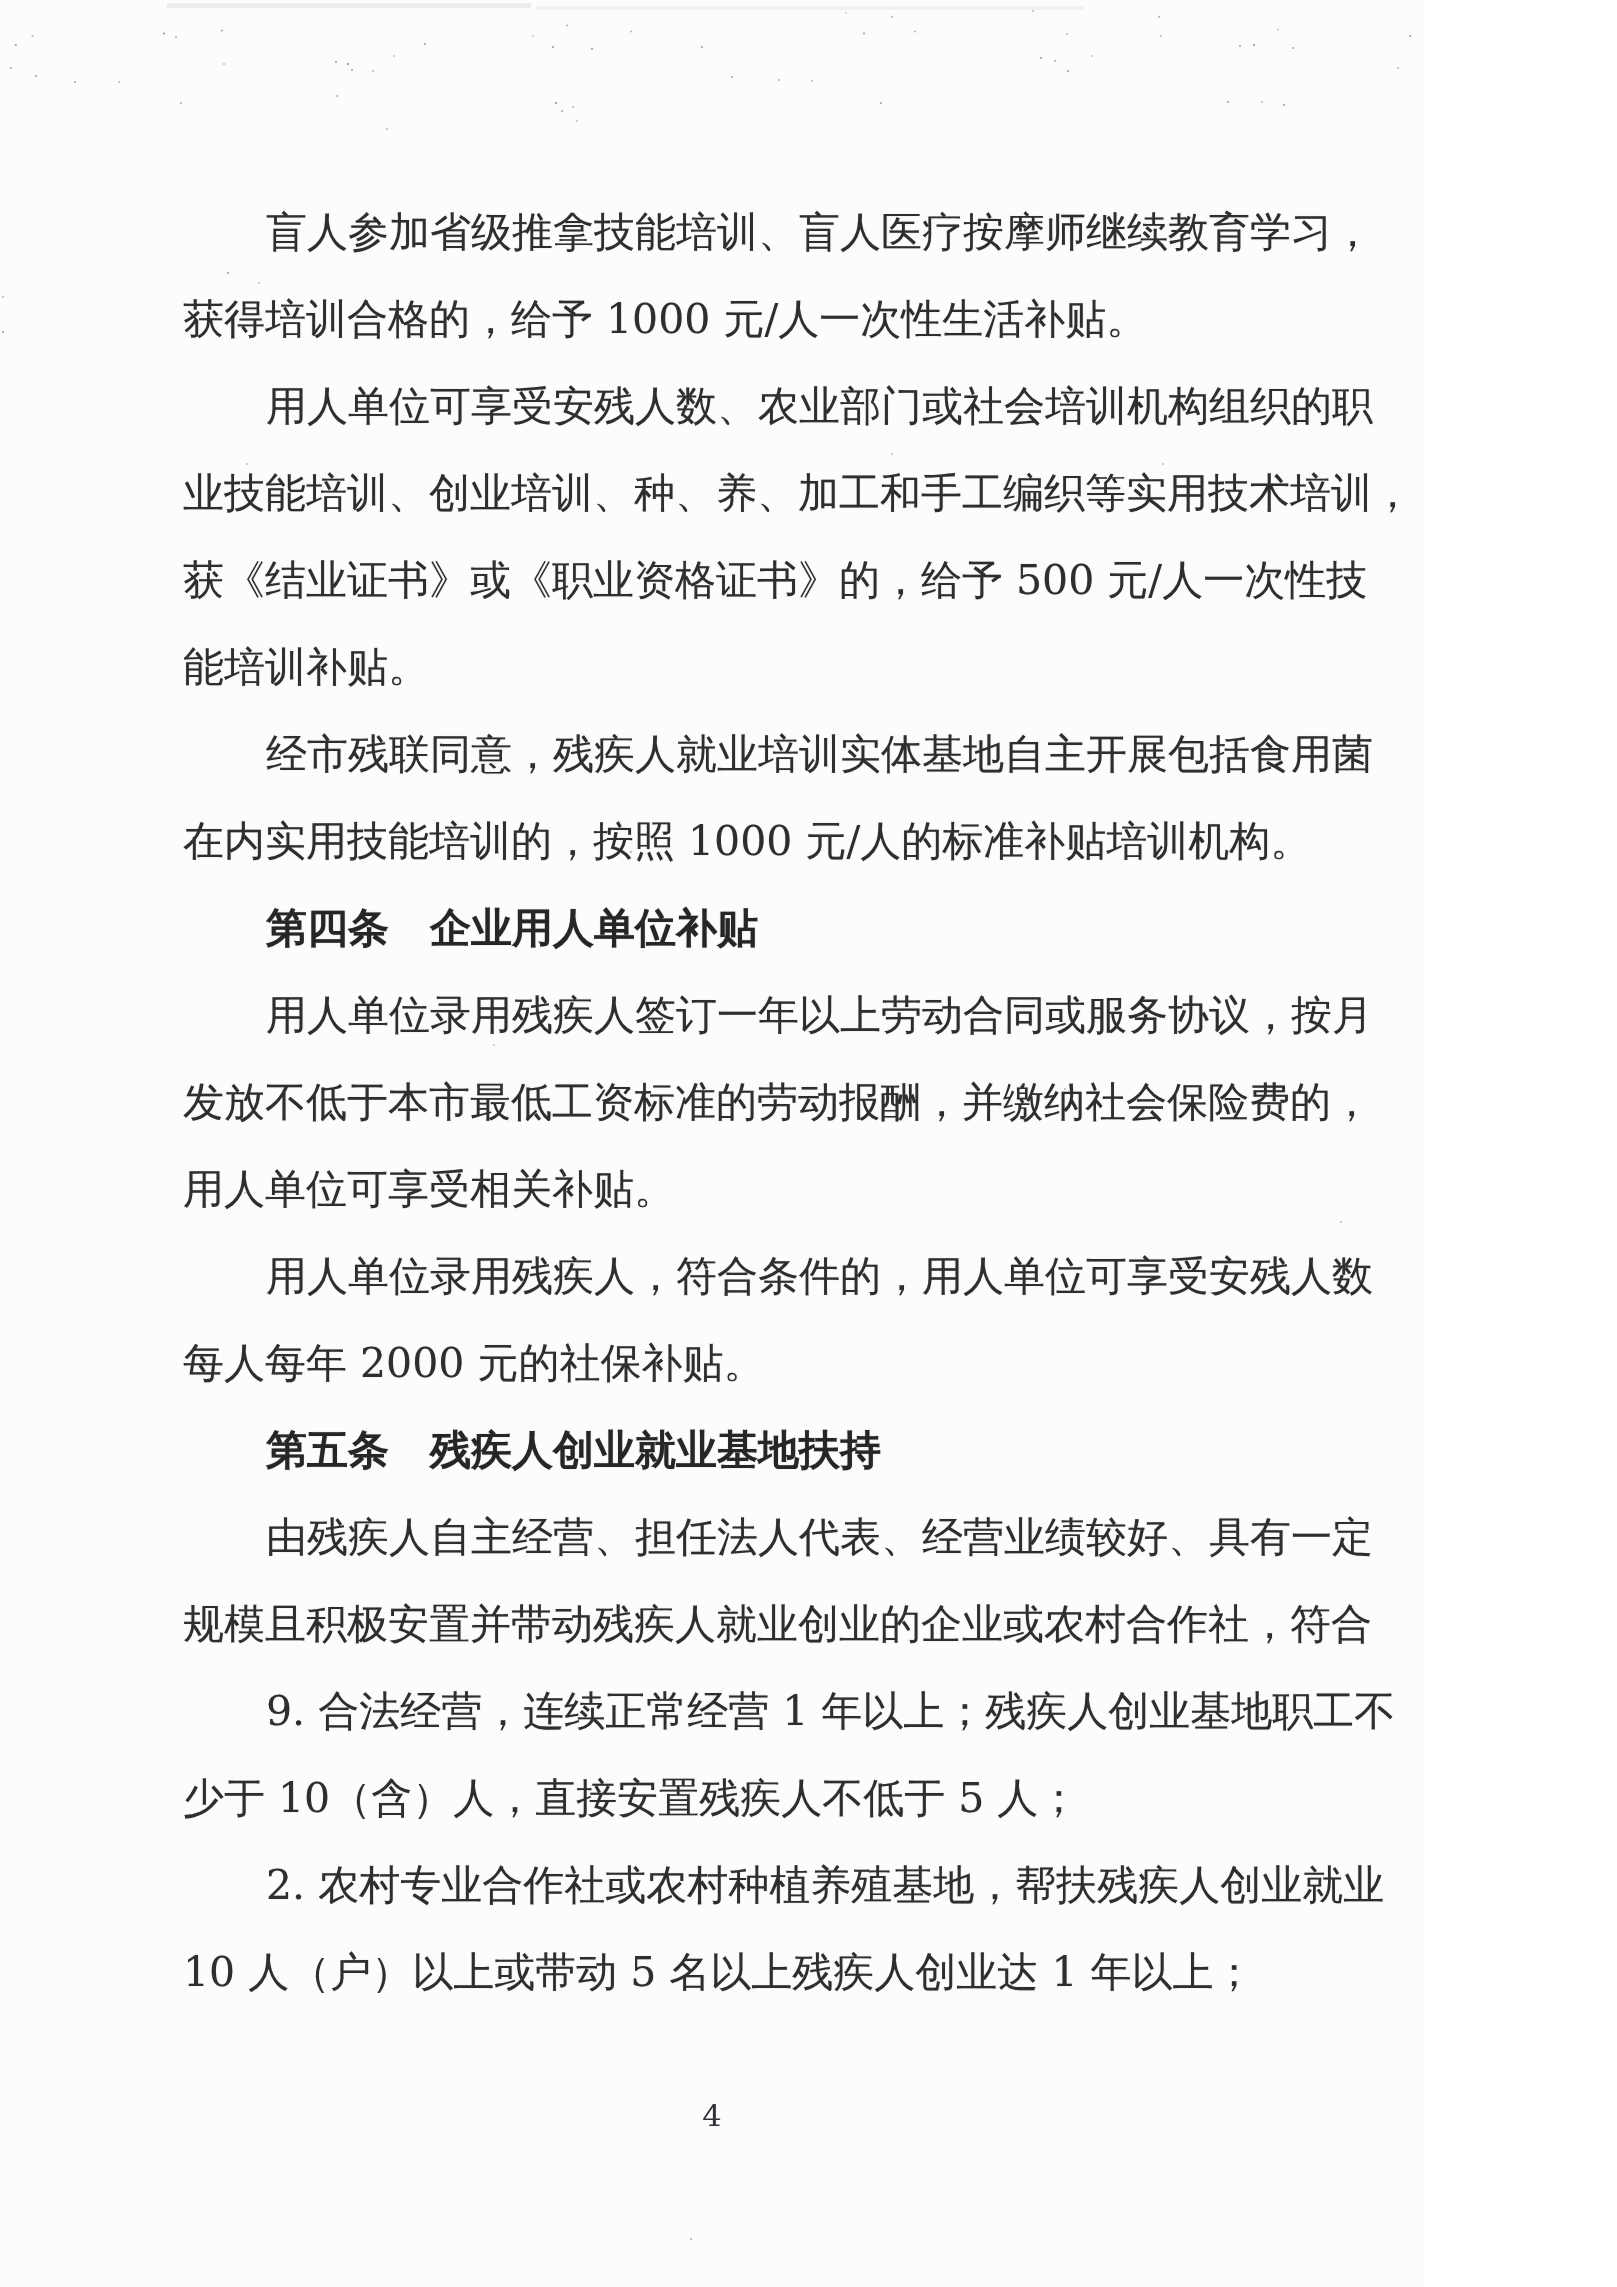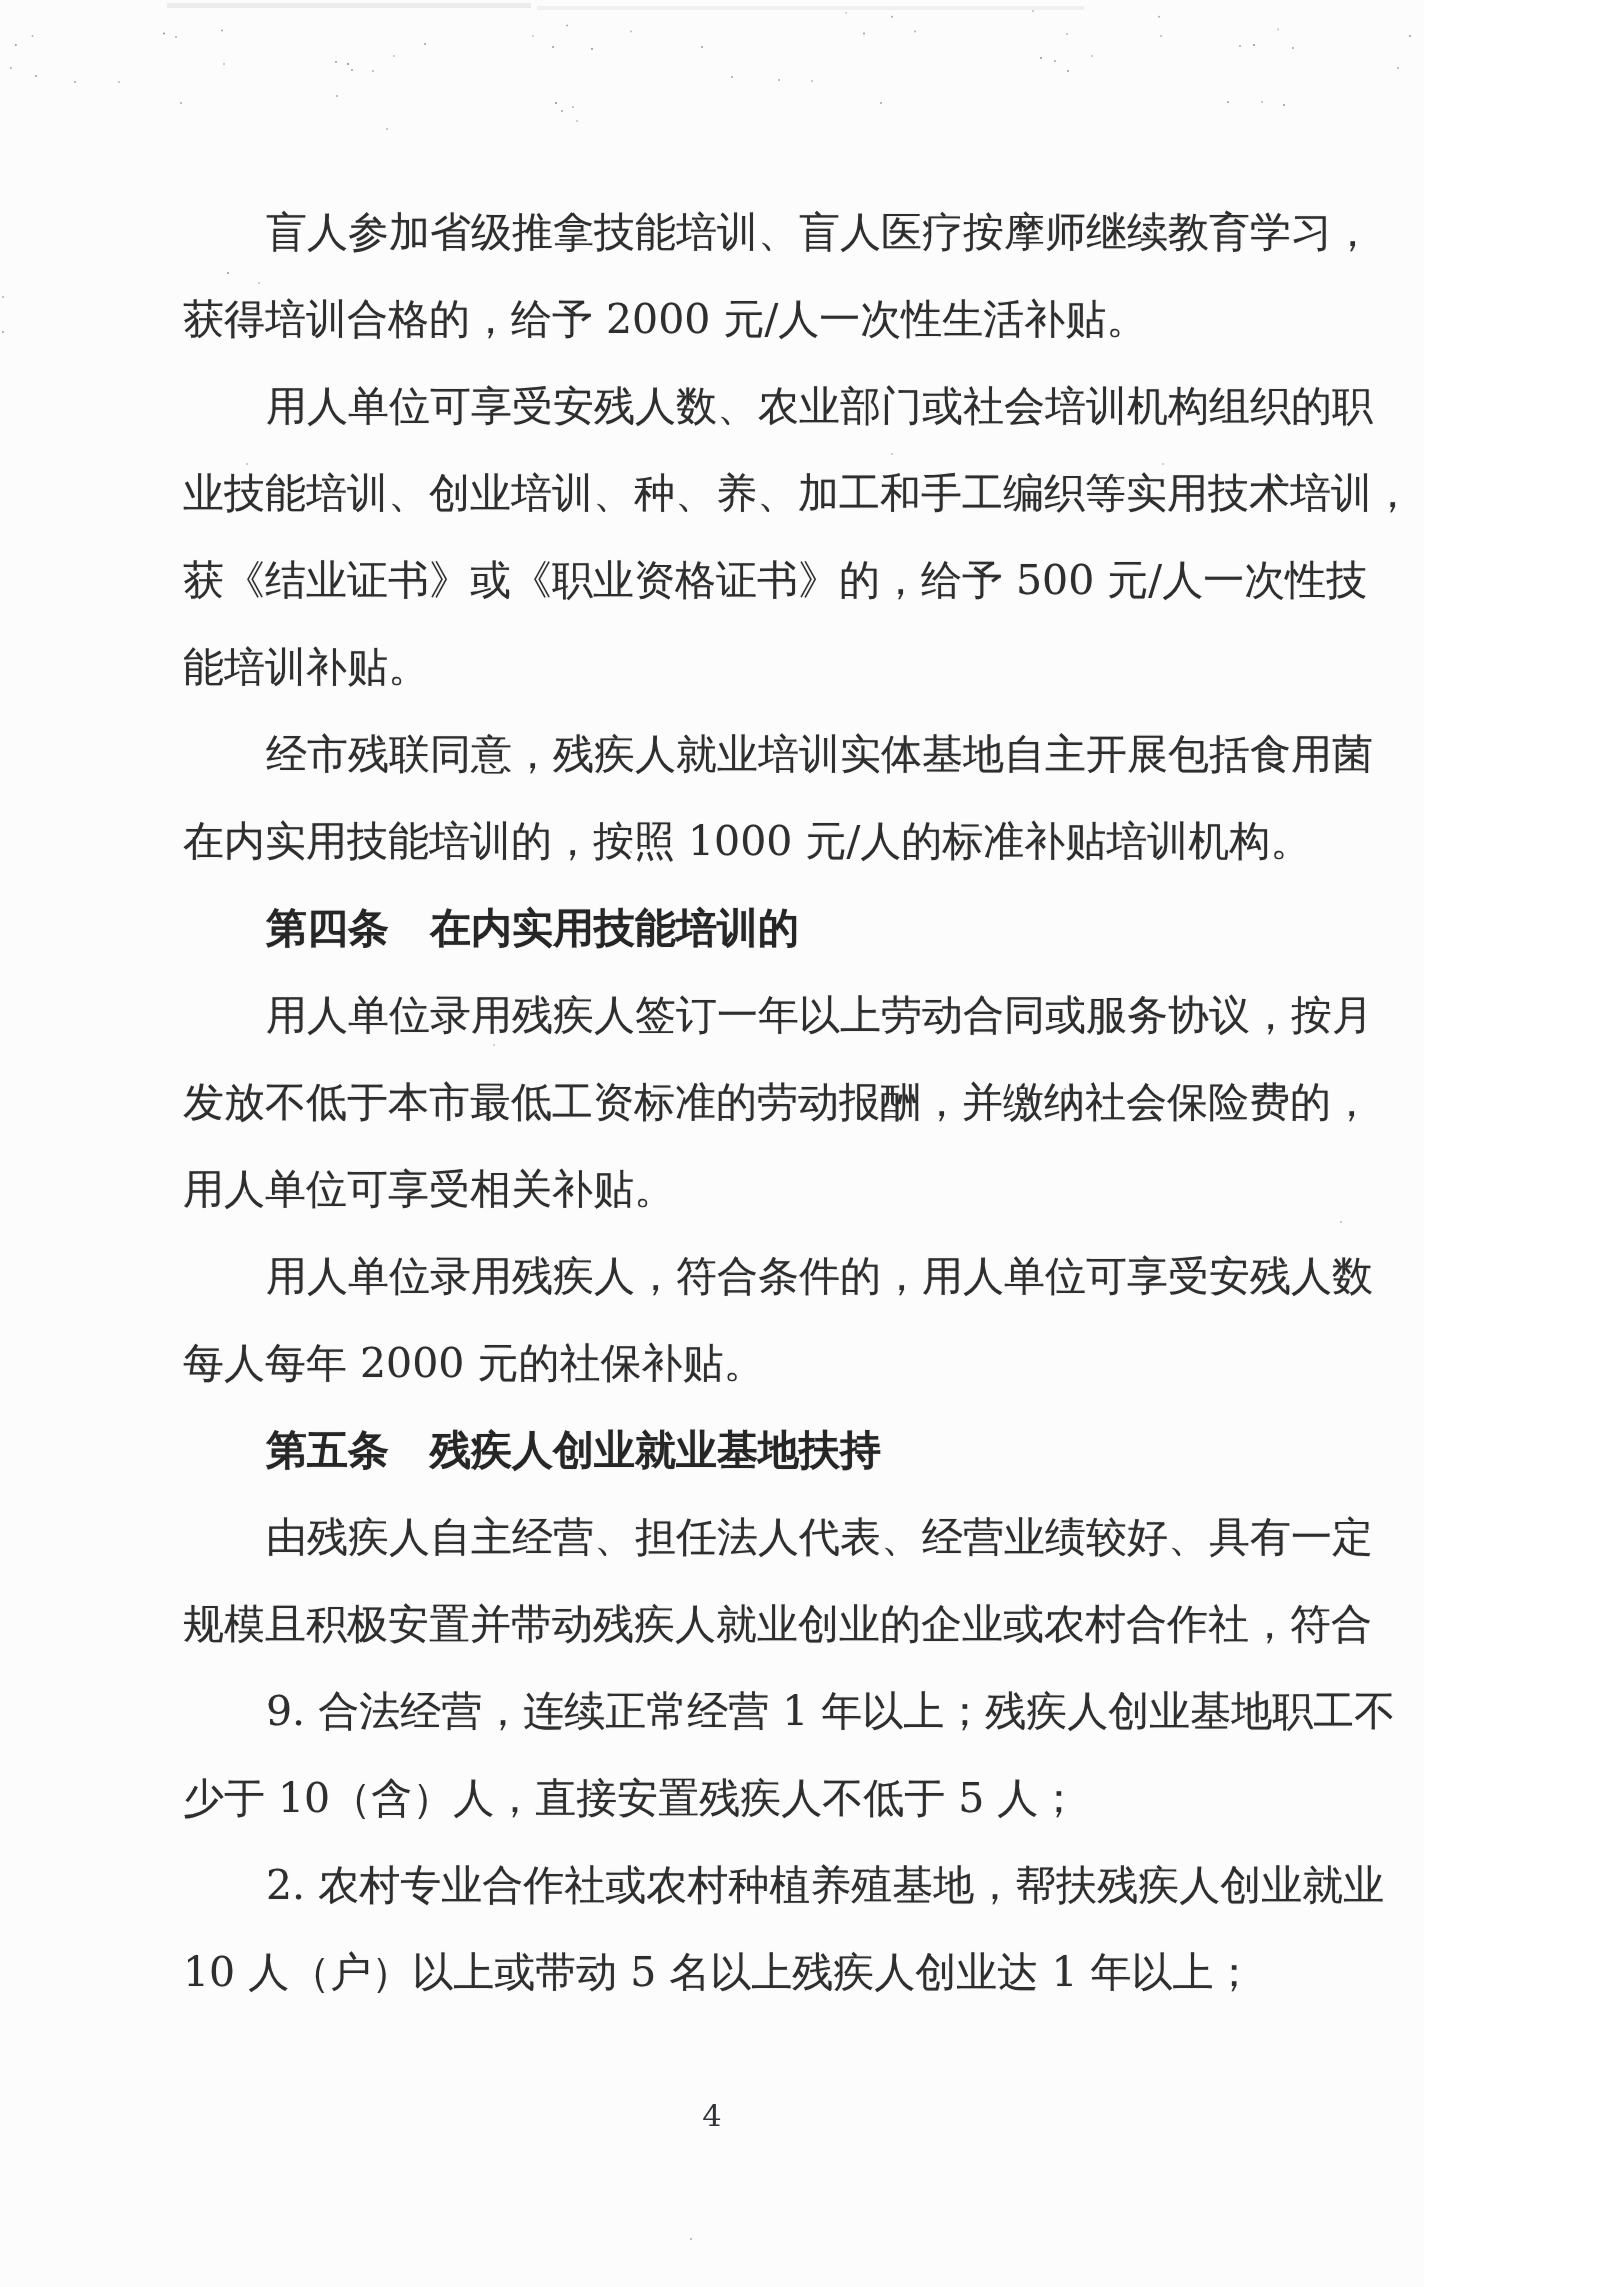--- a/index.html
+++ b/index.html
@@ -98,28 +98,28 @@
 <body>
 
 <div class="page">
 
   <div class="scan-band-a"></div>
   <div class="scan-band-b"></div>
   <div class="specks"></div>
 
   <main class="text-block">
     <p class="line indent">盲人参加省级推拿技能培训、盲人医疗按摩师继续教育学习，</p>
-    <p class="line">获得培训合格的，给予 2000 元/人一次性生活补贴。</p>
+    <p class="line">获得培训合格的，给予 1000 元/人一次性生活补贴。</p>
     <p class="line indent">用人单位可享受安残人数、农业部门或社会培训机构组织的职</p>
     <p class="line">业技能培训、创业培训、种、养、加工和手工编织等实用技术培训，</p>
     <p class="line">获《结业证书》或《职业资格证书》的，给予 500 元/人一次性技</p>
     <p class="line">能培训补贴。</p>
     <p class="line indent">经市残联同意，残疾人就业培训实体基地自主开展包括食用菌</p>
     <p class="line">在内实用技能培训的，按照 1000 元/人的标准补贴培训机构。</p>
-    <p class="line indent heading">第四条　在内实用技能培训的</p>
+    <p class="line indent heading">第四条　企业用人单位补贴</p>
     <p class="line indent">用人单位录用残疾人签订一年以上劳动合同或服务协议，按月</p>
     <p class="line">发放不低于本市最低工资标准的劳动报酬，并缴纳社会保险费的，</p>
     <p class="line">用人单位可享受相关补贴。</p>
     <p class="line indent">用人单位录用残疾人，符合条件的，用人单位可享受安残人数</p>
     <p class="line">每人每年 2000 元的社保补贴。</p>
     <p class="line indent heading">第五条　残疾人创业就业基地扶持</p>
     <p class="line indent">由残疾人自主经营、担任法人代表、经营业绩较好、具有一定</p>
     <p class="line">规模且积极安置并带动残疾人就业创业的企业或农村合作社，符合</p>
     <p class="line indent">9. 合法经营，连续正常经营 1 年以上；残疾人创业基地职工不</p>
     <p class="line">少于 10（含）人，直接安置残疾人不低于 5 人；</p>

